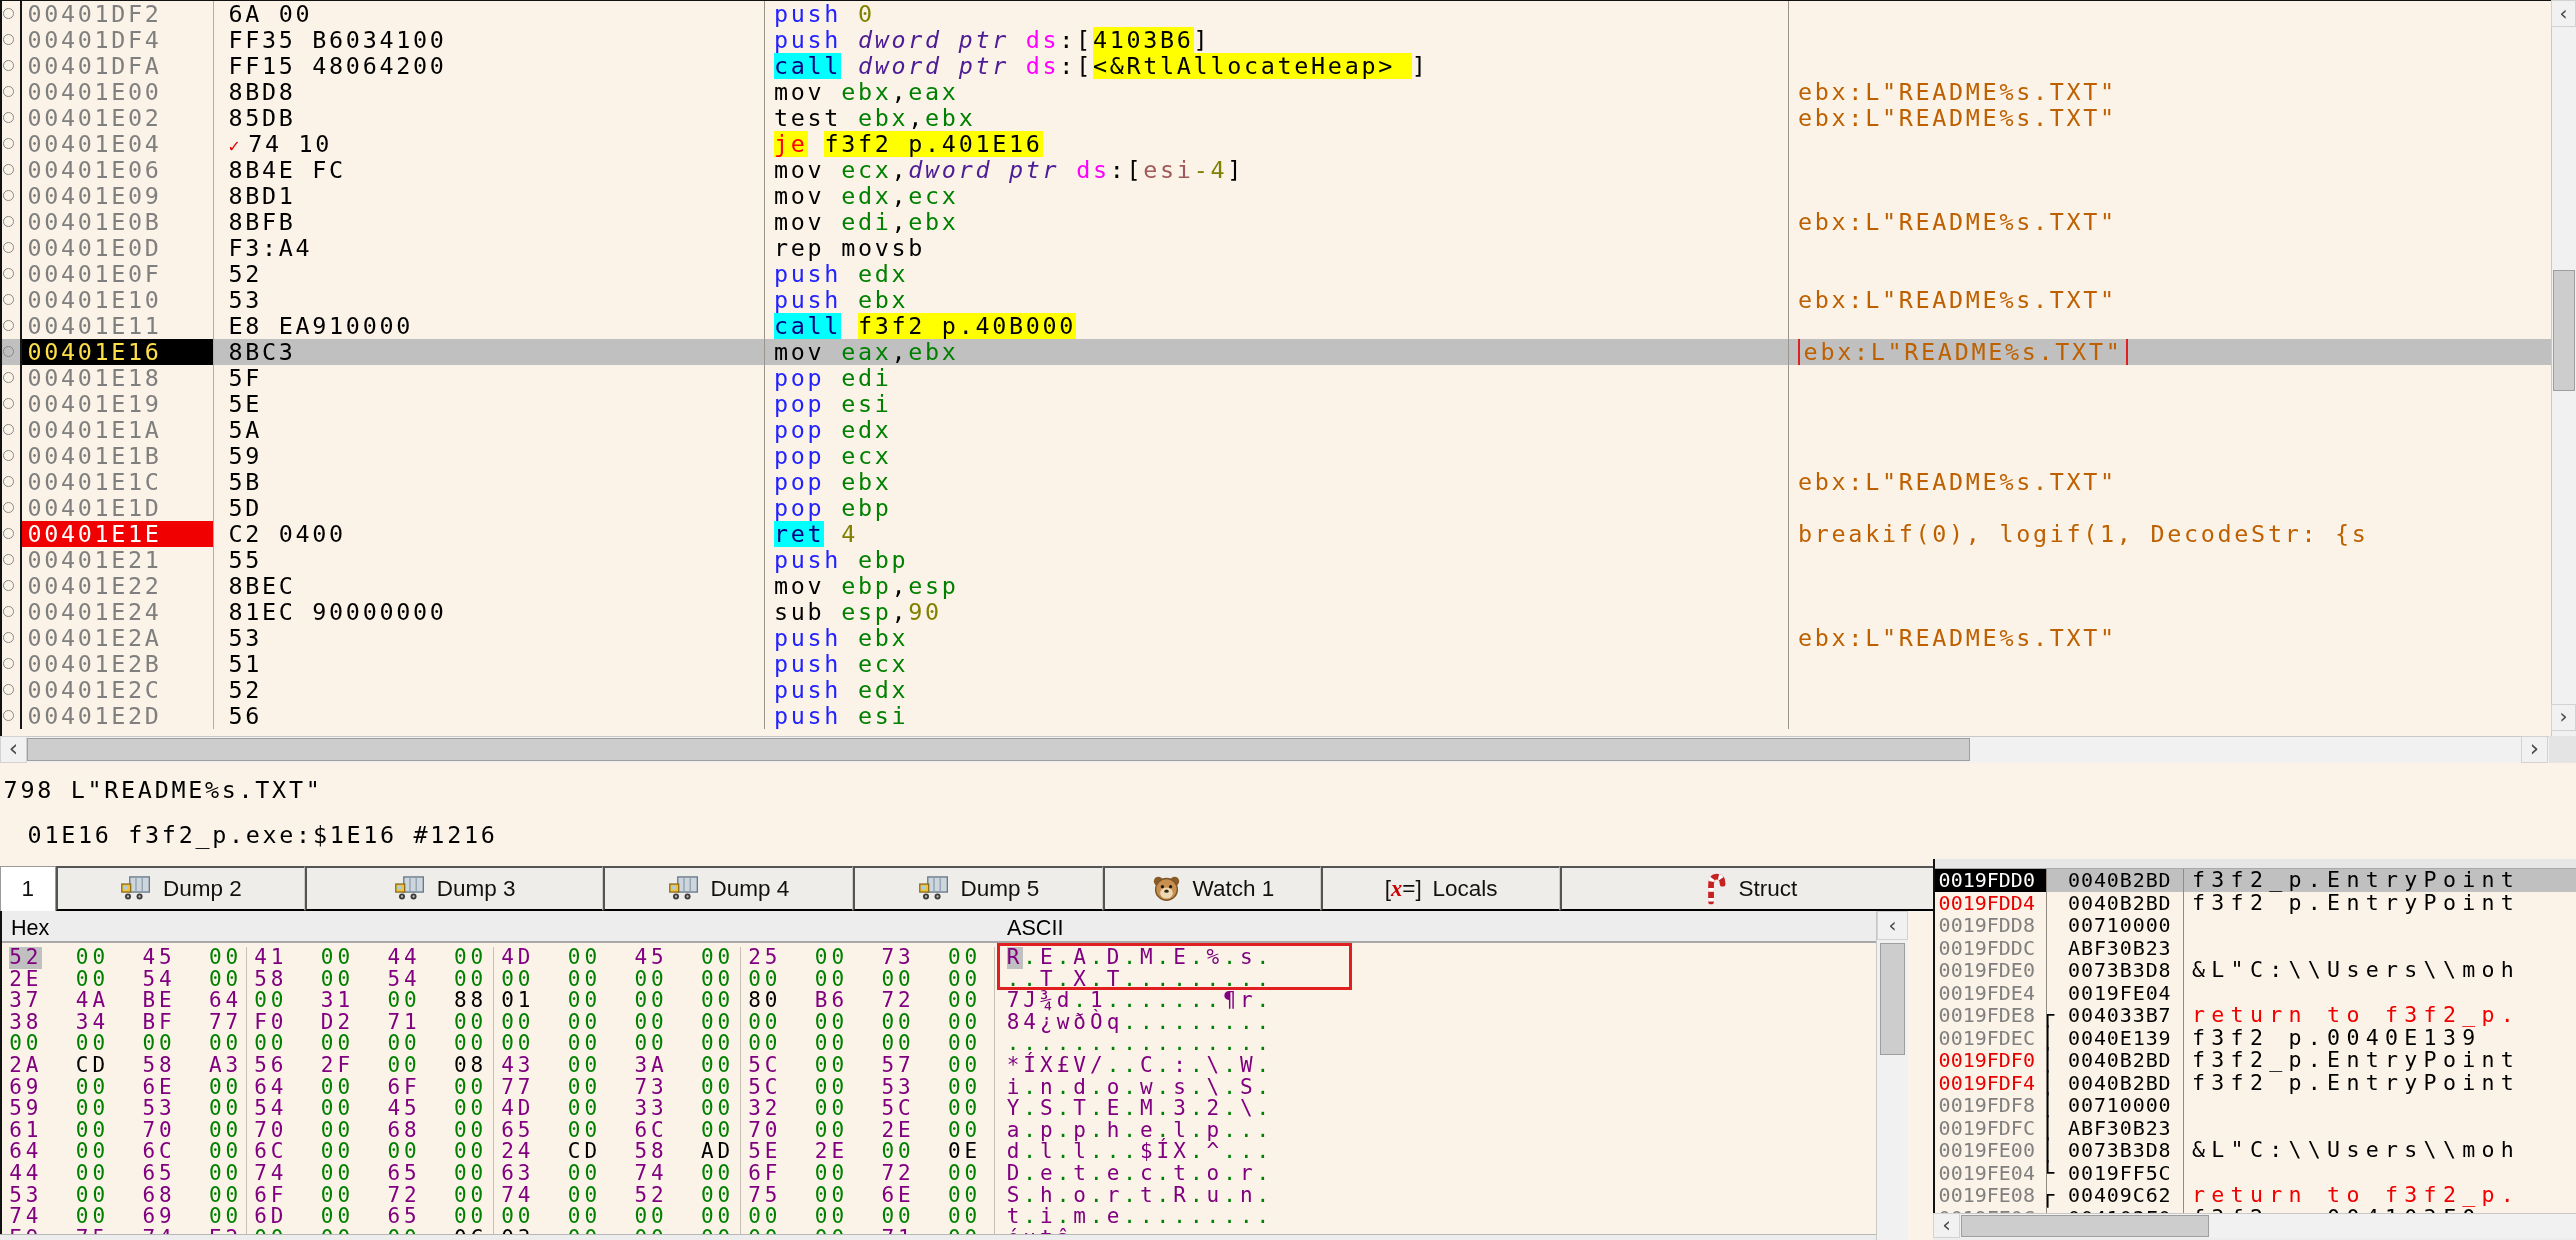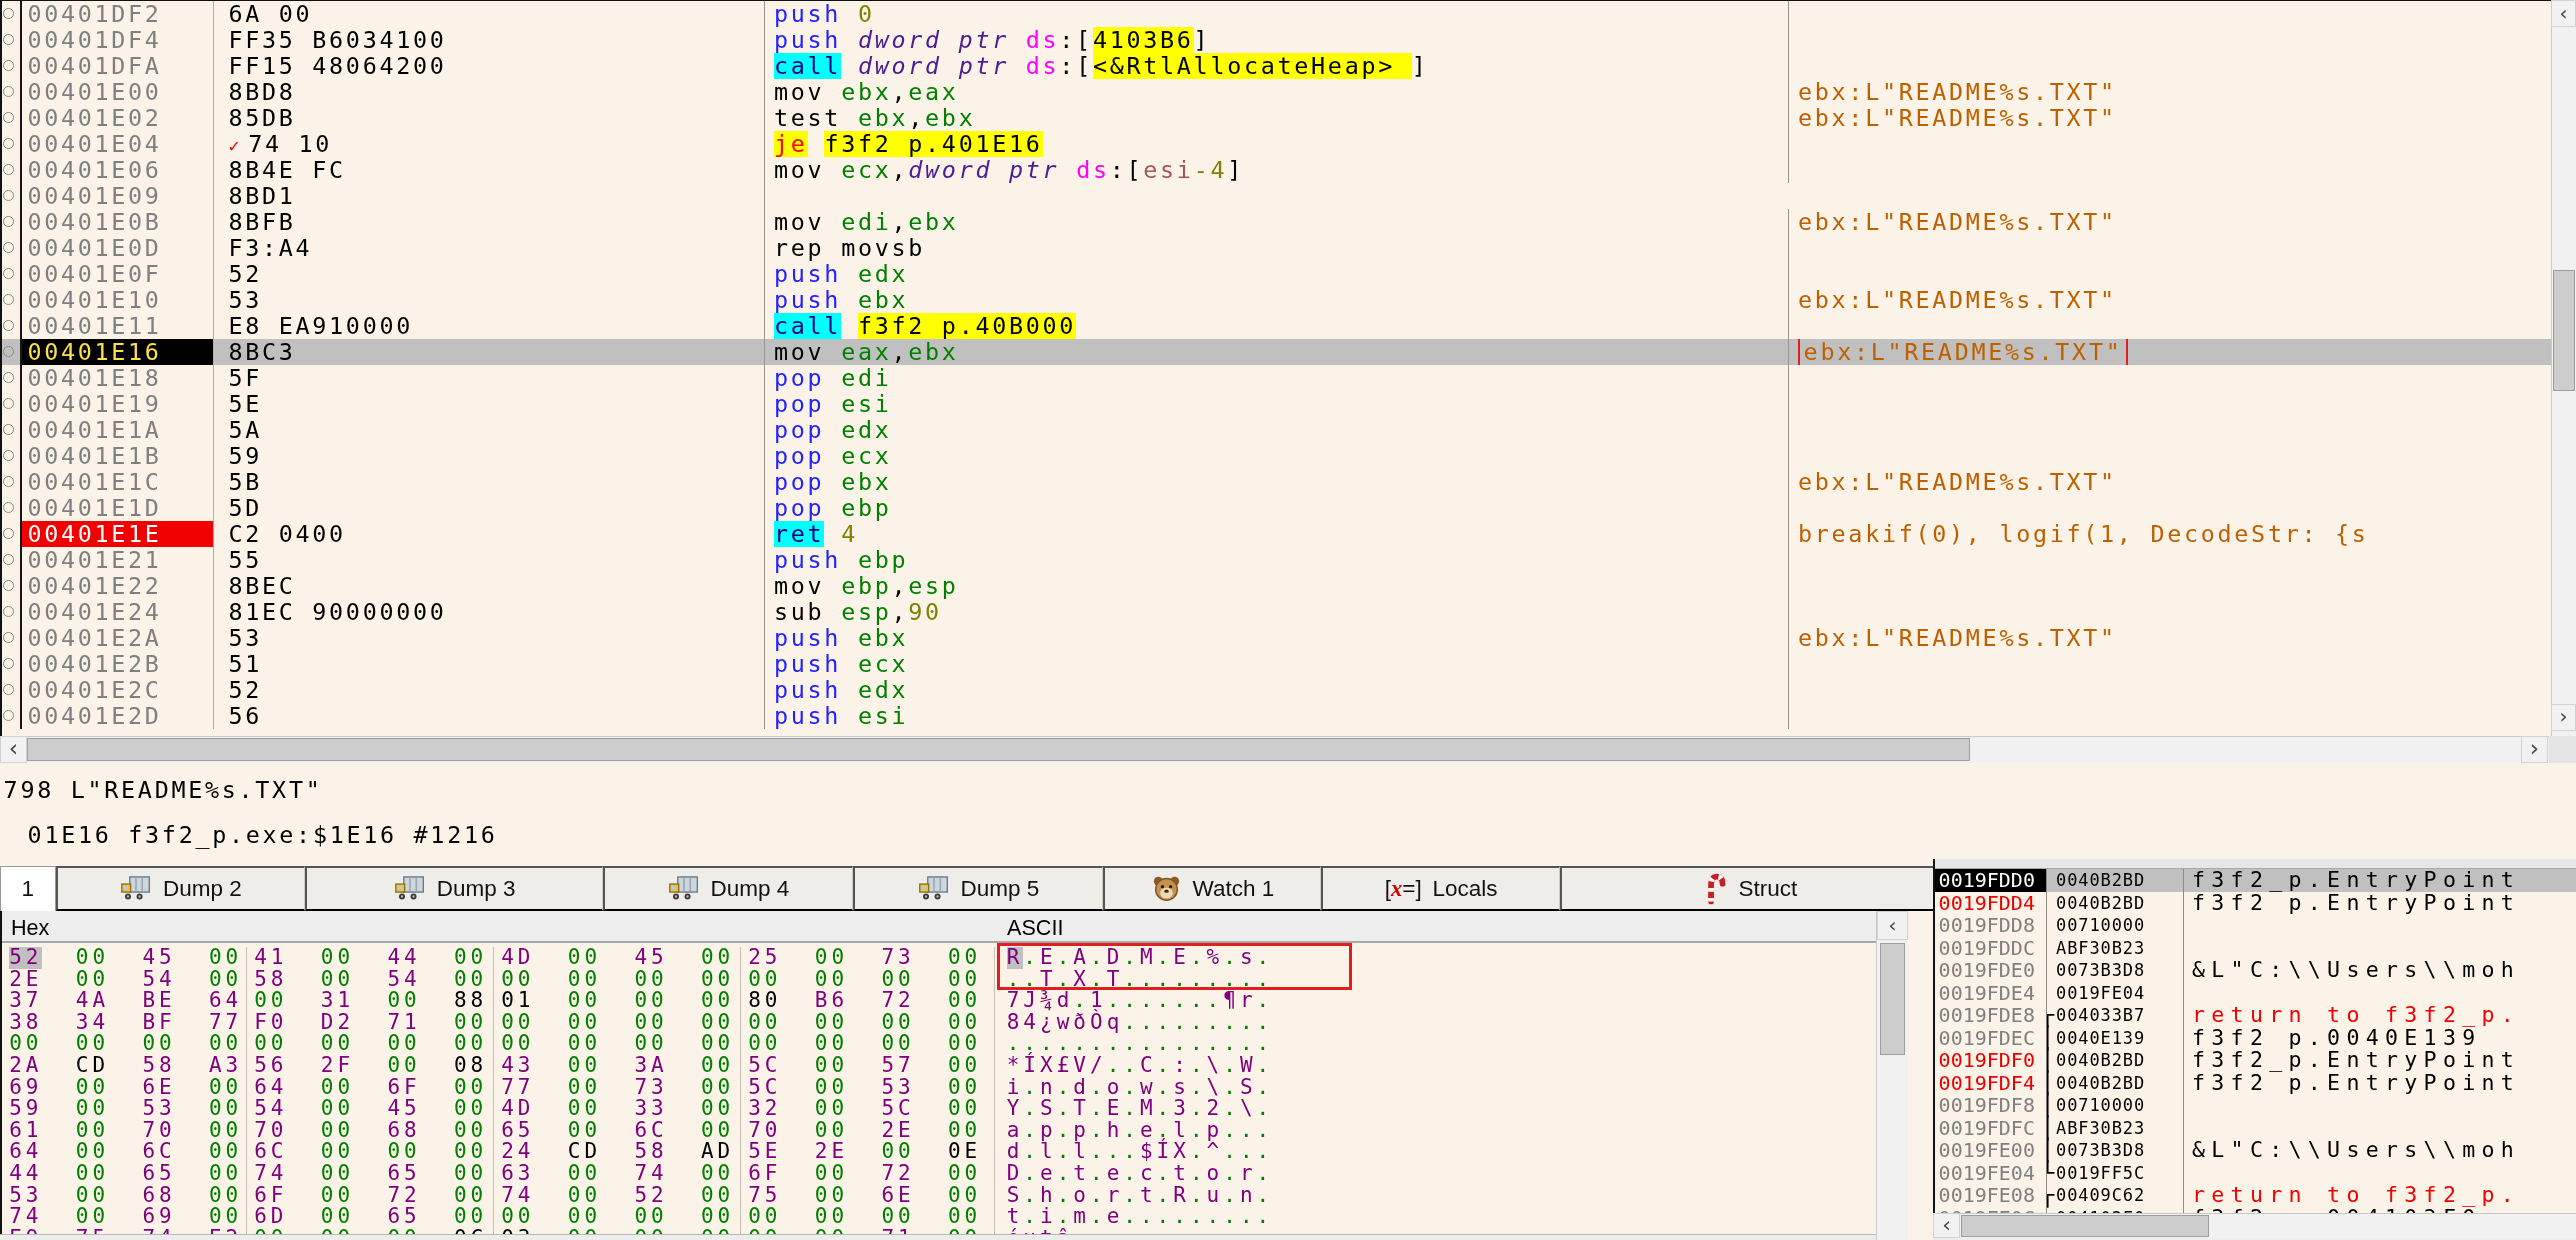--- a/index.html
+++ b/index.html
@@ -108,21 +108,21 @@
            border-left:2.7px solid #111; overflow:hidden; background:#FBF3E7; }
   #stacktop { position:absolute; left:0; top:0; width:643px; height:10px;
               background:#E6E6E6; border-bottom:0.9px solid #aaa; }
   #stackrows { position:absolute; left:0; top:10px; width:643px; height:344px; overflow:hidden; }
   .srow { position:relative; display:grid; grid-template-columns:112px 137px 1fr;
           height:22.5px; line-height:22.5px; white-space:pre; }
   .srow.spartial { height:6.3px; overflow:hidden; }
   .saddr { font-size:20px; color:#7F7F7F; padding-left:3.6px; border-right:1.8px solid #908a80; overflow:hidden; }
   .saddr.sa-red { color:#E80000; }
   .saddr.sa-sel { background:#000; color:#fff; }
-  .sval { font-size:17px; letter-spacing:0.9px; padding-left:9px; border-right:1.8px solid #908a80; overflow:hidden; }
+  .sval { font-size:20px; letter-spacing:0.9px; padding-left:21px; border-right:1.8px solid #908a80; overflow:hidden; }
   .scmt { font-size:21.6px; letter-spacing:6.3px; padding-left:8px; overflow:hidden; }
   .scmt.sc-red { color:#F00000; }
   .srow.ssel .sval, .srow.ssel .scmt { background:#C0C0C0; }
   .sbr { position:absolute; left:106px; top:0; width:18px; height:22.5px;
          font-size:21.6px; font-weight:bold; line-height:22.5px; color:#000; }
   #sths  { left:1933px; top:1213px; width:643px; height:25px; border-top:0.9px solid #c8c8c8; }
   #sth-l { left:1933px; top:1213px; width:27px; height:25px; font-size:21.6px; line-height:21.6px; }
   #sth-t { left:1961px; top:1215px; width:248px; height:21.6px; }
   #stackbottom { position:absolute; left:1933px; top:1238px; width:643px; height:2.7px; background:#EDEDED; }
 </style>
@@ -132,21 +132,21 @@
 <div id="app">
 
   <div id="disasm">
       <div class="drow"><span class="gut"><span class="bullet"></span></span><span class="addr">00401DF2</span><span class="bytescell">6A 00</span><span class="instrcell"><span class="s-b">push </span><span class="s-n">0</span></span><span class="cmtcell"></span></div>
       <div class="drow"><span class="gut"><span class="bullet"></span></span><span class="addr">00401DF4</span><span class="bytescell">FF35 B6034100</span><span class="instrcell"><span class="s-b">push </span><span class="s-p">dword ptr </span><span class="s-s">ds</span><span class="s-k">:[</span><span class="s-y">4103B6</span><span class="s-k">]</span></span><span class="cmtcell"></span></div>
       <div class="drow"><span class="gut"><span class="bullet"></span></span><span class="addr">00401DFA</span><span class="bytescell">FF15 48064200</span><span class="instrcell"><span class="s-c">call</span><span class="s-k"> </span><span class="s-p">dword ptr </span><span class="s-s">ds</span><span class="s-k">:[</span><span class="s-y">&lt;&amp;RtlAllocateHeap&gt; </span><span class="s-k">]</span></span><span class="cmtcell"></span></div>
       <div class="drow"><span class="gut"><span class="bullet"></span></span><span class="addr">00401E00</span><span class="bytescell">8BD8</span><span class="instrcell"><span class="s-k">mov </span><span class="s-r">ebx</span><span class="s-k">,</span><span class="s-r">eax</span></span><span class="cmtcell">ebx:L"README%s.TXT"</span></div>
       <div class="drow"><span class="gut"><span class="bullet"></span></span><span class="addr">00401E02</span><span class="bytescell">85DB</span><span class="instrcell"><span class="s-k">test </span><span class="s-r">ebx</span><span class="s-k">,</span><span class="s-r">ebx</span></span><span class="cmtcell">ebx:L"README%s.TXT"</span></div>
       <div class="drow"><span class="gut"><span class="bullet"></span></span><span class="addr">00401E04</span><span class="bytescell"><span class="jmark">✓</span>74 10</span><span class="instrcell"><span class="s-j">je</span><span class="s-k"> </span><span class="s-y">f3f2_p.401E16</span></span><span class="cmtcell"></span></div>
       <div class="drow"><span class="gut"><span class="bullet"></span></span><span class="addr">00401E06</span><span class="bytescell">8B4E FC</span><span class="instrcell"><span class="s-k">mov </span><span class="s-r">ecx</span><span class="s-k">,</span><span class="s-p">dword ptr </span><span class="s-s">ds</span><span class="s-k">:[</span><span class="s-e">esi</span><span class="s-n">-4</span><span class="s-k">]</span></span><span class="cmtcell"></span></div>
-      <div class="drow"><span class="gut"><span class="bullet"></span></span><span class="addr">00401E09</span><span class="bytescell">8BD1</span><span class="cmtcell"></span></div>
+      <div class="drow"><span class="gut"><span class="bullet"></span></span><span class="addr">00401E09</span><span class="bytescell">8BD1</span><span class="instrcell"><span class="s-k">mov </span><span class="s-r">edx</span><span class="s-k">,</span><span class="s-r">ecx</span></span><span class="cmtcell"></span></div>
       <div class="drow"><span class="gut"><span class="bullet"></span></span><span class="addr">00401E0B</span><span class="bytescell">8BFB</span><span class="instrcell"><span class="s-k">mov </span><span class="s-r">edi</span><span class="s-k">,</span><span class="s-r">ebx</span></span><span class="cmtcell">ebx:L"README%s.TXT"</span></div>
       <div class="drow"><span class="gut"><span class="bullet"></span></span><span class="addr">00401E0D</span><span class="bytescell">F3:A4</span><span class="instrcell"><span class="s-k">rep movsb</span></span><span class="cmtcell"></span></div>
       <div class="drow"><span class="gut"><span class="bullet"></span></span><span class="addr">00401E0F</span><span class="bytescell">52</span><span class="instrcell"><span class="s-b">push </span><span class="s-r">edx</span></span><span class="cmtcell"></span></div>
       <div class="drow"><span class="gut"><span class="bullet"></span></span><span class="addr">00401E10</span><span class="bytescell">53</span><span class="instrcell"><span class="s-b">push </span><span class="s-r">ebx</span></span><span class="cmtcell">ebx:L"README%s.TXT"</span></div>
       <div class="drow"><span class="gut"><span class="bullet"></span></span><span class="addr">00401E11</span><span class="bytescell">E8 EA910000</span><span class="instrcell"><span class="s-c">call</span><span class="s-k"> </span><span class="s-y">f3f2_p.40B000</span></span><span class="cmtcell"></span></div>
       <div class="drow sel"><span class="gut"><span class="bullet"></span></span><span class="addr a-sel">00401E16</span><span class="bytescell">8BC3</span><span class="instrcell"><span class="s-k">mov </span><span class="s-r">eax</span><span class="s-k">,</span><span class="s-r">ebx</span></span><span class="cmtcell"><span class="cmtbox">ebx:L"README%s.TXT"</span></span></div>
       <div class="drow"><span class="gut"><span class="bullet"></span></span><span class="addr">00401E18</span><span class="bytescell">5F</span><span class="instrcell"><span class="s-b">pop </span><span class="s-r">edi</span></span><span class="cmtcell"></span></div>
       <div class="drow"><span class="gut"><span class="bullet"></span></span><span class="addr">00401E19</span><span class="bytescell">5E</span><span class="instrcell"><span class="s-b">pop </span><span class="s-r">esi</span></span><span class="cmtcell"></span></div>
       <div class="drow"><span class="gut"><span class="bullet"></span></span><span class="addr">00401E1A</span><span class="bytescell">5A</span><span class="instrcell"><span class="s-b">pop </span><span class="s-r">edx</span></span><span class="cmtcell"></span></div>
       <div class="drow"><span class="gut"><span class="bullet"></span></span><span class="addr">00401E1B</span><span class="bytescell">59</span><span class="instrcell"><span class="s-b">pop </span><span class="s-r">ecx</span></span><span class="cmtcell"></span></div>

